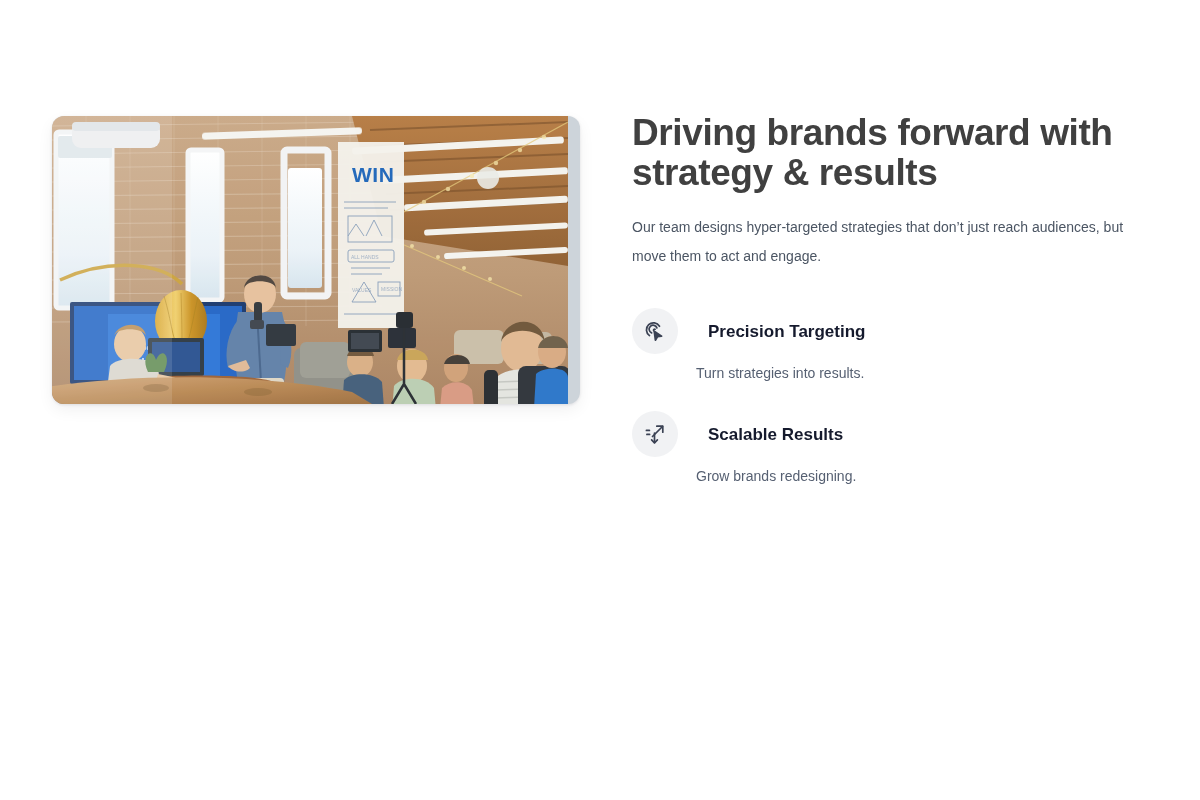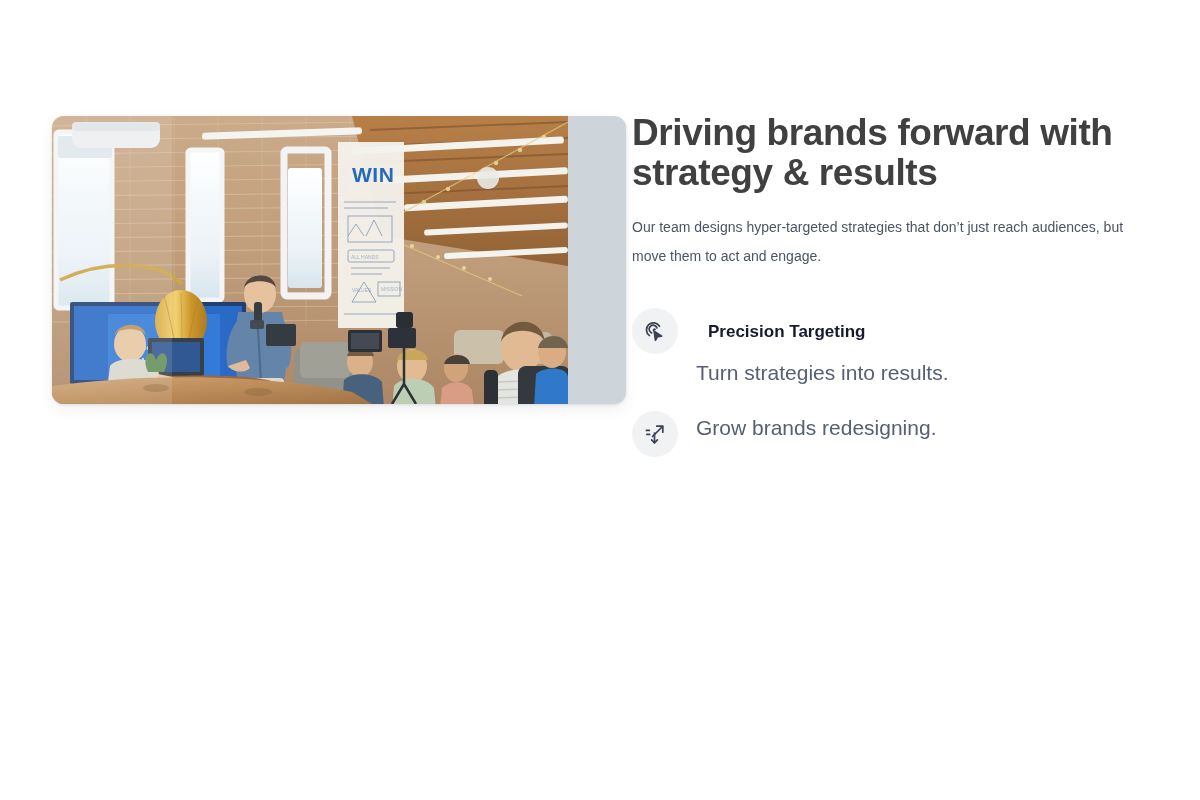--- a/index.html
+++ b/index.html
@@ -28,21 +28,21 @@
   .media-col {
     position: absolute;
     left: 52px;
     top: 116px;
     width: 516px;
     height: 288px;
   }
 
   .photo-frame {
     position: relative;
-    width: 574px;
+    width: 528px;
     height: 288px;
     border-radius: 12px;
     overflow: hidden;
     background: #cdd4da;
     box-shadow: 0 1px 3px rgba(16,24,40,0.10), 0 6px 16px rgba(16,24,40,0.06);
   }
 
   .photo-frame svg {
     display: block;
     width: 516px;
@@ -119,21 +119,21 @@
     margin: 12px;
     font-size: 17px;
     line-height: 24px;
     font-weight: 700;
     color: #151a2d;
   }
 
   .feature-desc {
     margin: 0;
     padding-top: 6px;
-    font-size: 21px;
+    font-size: 14px;
     line-height: 22px;
     font-weight: 400;
     color: #566072;
   }
 </style>
 </head>
 <body>
 
 <div class="hero">
 
@@ -400,19 +400,20 @@
           <svg viewBox="0 0 24 24" fill="none" stroke="#3b4254" stroke-width="1.7" stroke-linecap="round" stroke-linejoin="round">
             <path d="M19.5 4.5 L9.5 14.5"></path>
             <path d="M13.8 4.2 L19.8 4.2 L19.8 10.2"></path>
             <path d="M11.5 11 L11.5 20.5"></path>
             <path d="M8.6 17.8 L11.5 20.8 L14.4 17.8"></path>
             <path d="M3.4 8.4 L6.4 8.4"></path>
             <path d="M3.9 12.4 L6.6 12.4"></path>
           </svg>
         </span>
         <span class="feature-text">
+          <span class="feature-title" style="display:block;">Scalable Results</span>
           <span class="feature-desc" style="display:block;">Grow brands redesigning.</span>
         </span>
       </li>
 
     </ul>
   </div>
 </div>
 
 </body></html>

